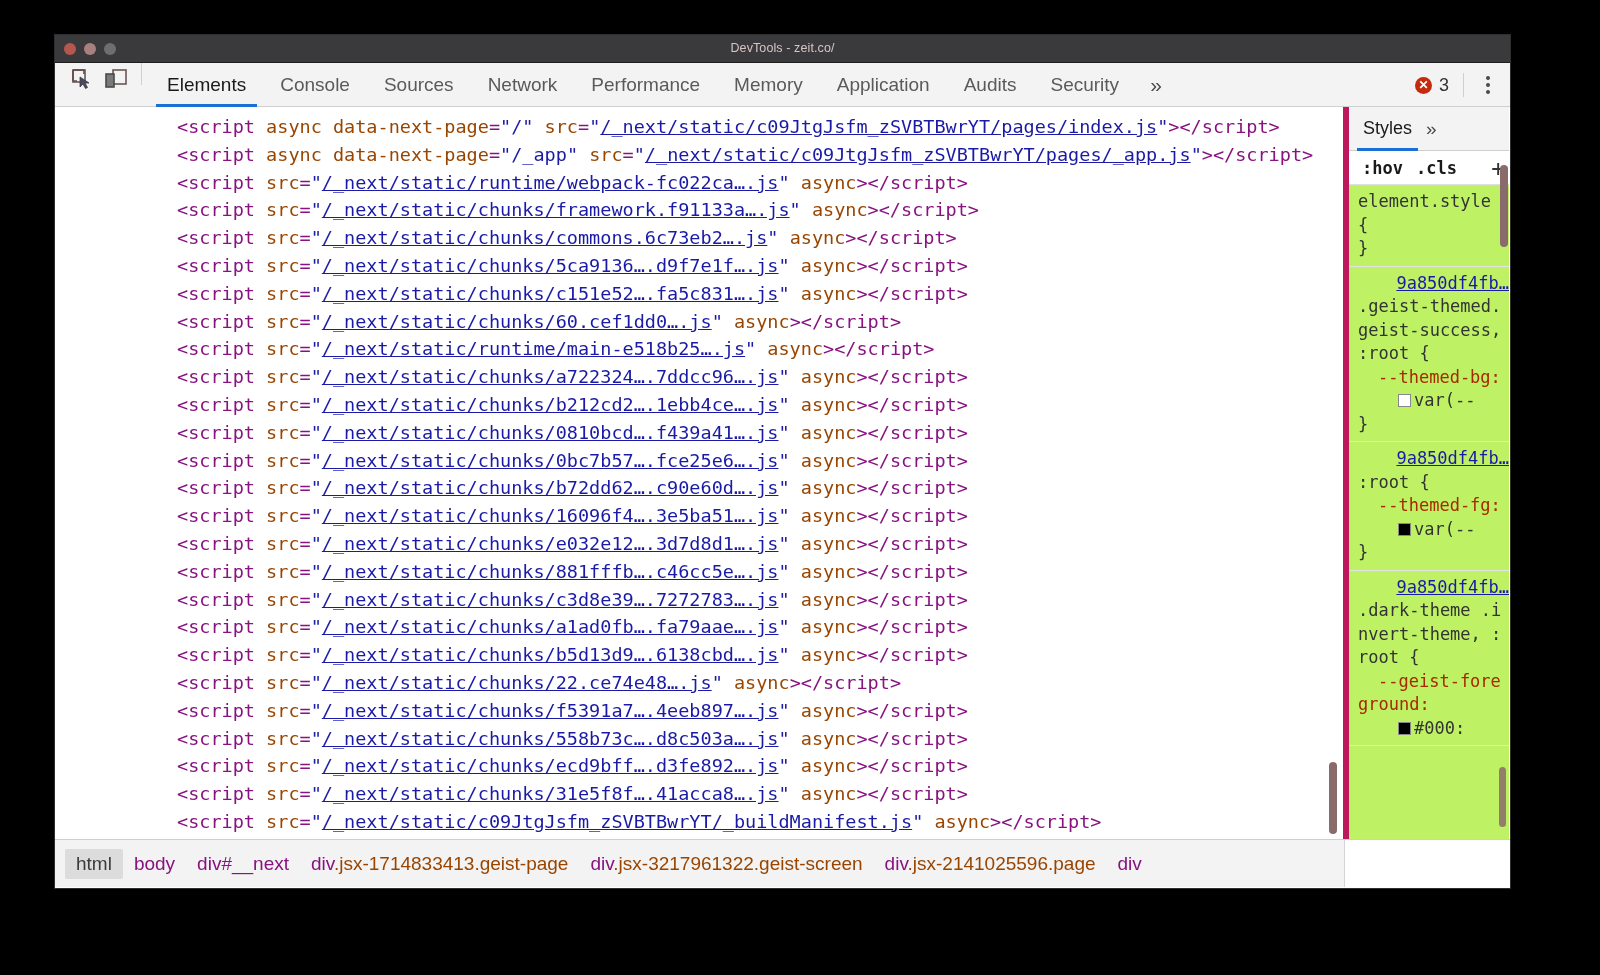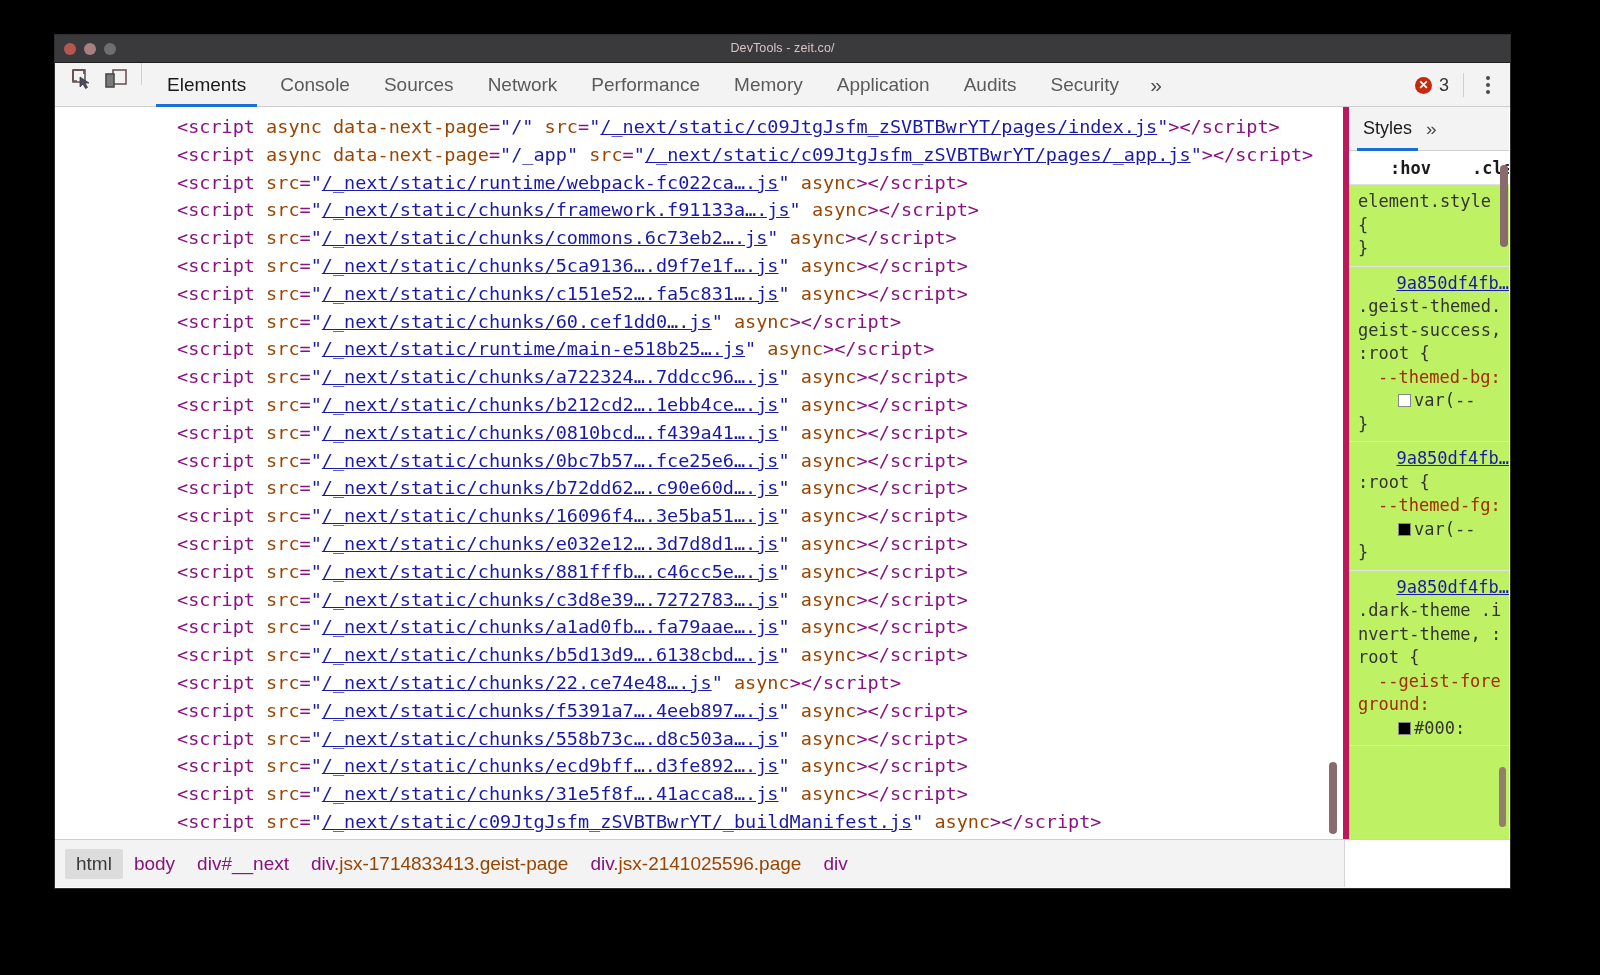--- a/index.html
+++ b/index.html
@@ -176,21 +176,21 @@
     gap: 13px;
     height: 34px;
     padding-left: 13px;
     border-bottom: 1px solid #e0e0e0;
     background: #fff;
     font-family: "DejaVu Sans Mono", monospace;
     font-size: 17px;
     font-weight: bold;
     color: #1a1a1a;
   }
-  .filter-row span { cursor: pointer; margin-left: 28px; }
+  .filter-row span { cursor: pointer; }
   .filter-plus {
     margin-left: auto; margin-right: 4px;
     font-size: 23px; color: #333; font-weight: normal; cursor: pointer;
   }
 
   .css-block {
     padding: 5px 0 5px 9px;
     border-bottom: 1px solid #e3e3e3;
     font-family: "DejaVu Sans Mono", monospace;
     font-size: 17px;
@@ -372,20 +372,21 @@
         <div class="styles-scroll-b"></div>
       </div>
     </div>
 
     <div class="crumbbar">
       <div id="crumbs" style="display:flex;align-items:center;">
           <div class="crumb selected">html</div>
           <div class="crumb">body</div>
           <div class="crumb">div<span class="idp">#__next</span></div>
           <div class="crumb">div<span class="cls">.jsx-1714833413</span><span class="cls">.geist-page</span></div>
+          <div class="crumb">div<span class="cls">.jsx-3217961322</span><span class="cls">.geist-screen</span></div>
           <div class="crumb">div<span class="cls">.jsx-2141025596</span><span class="cls">.page</span></div>
           <div class="crumb">div</div>
         </div>
       <div class="crumb-right-fill"></div>
     </div>
 
   </div>
 </div>
 
 </body></html>

